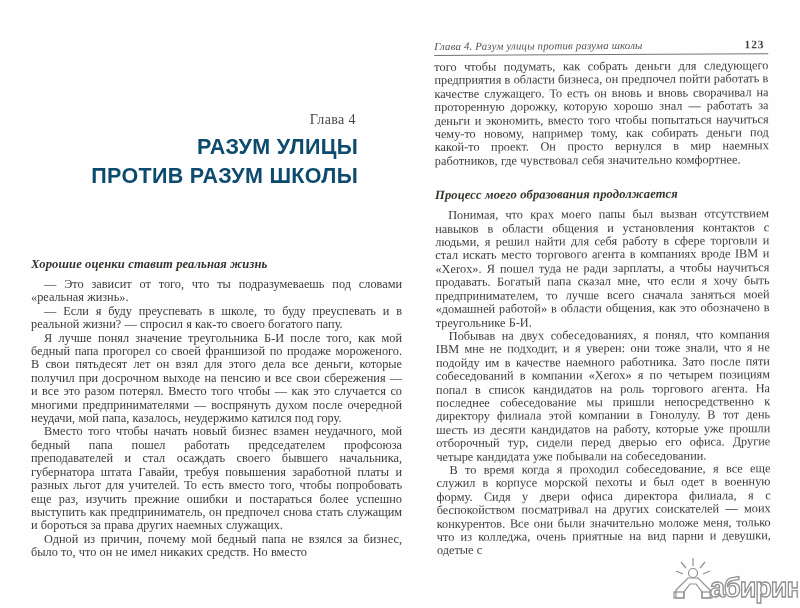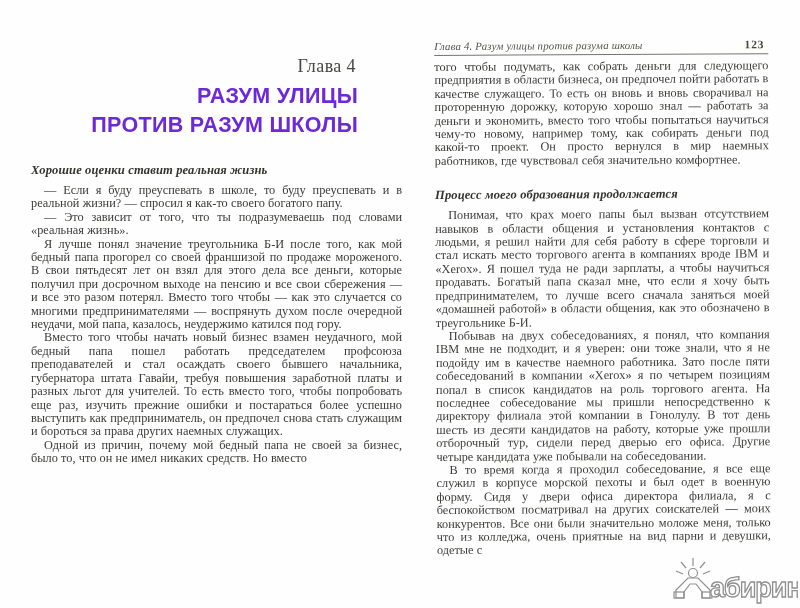--- a/index.html
+++ b/index.html
@@ -15,48 +15,48 @@
     overflow: hidden;
     font-family: "Liberation Serif", serif;
     color: #3b3b38;
   }
   .page { position: absolute; top: 0; }
   .page-left  { left: 31px;  width: 371px; }
   .page-right { left: 434px; width: 334px; transform: rotate(-0.3deg); transform-origin: top left; }
 
   
   .chapter-label {
-    margin-top: 56px;
+    margin-top: 112px;
     text-align: right;
     padding-right: 46px;
-    font-size: 18px;
+    font-size: 14px;
     letter-spacing: 0.4px;
     color: #474743;
   }
   .chapter-title {
     margin: 5px 0 0 0;
     text-align: right;
     padding-right: 44px;
     font-family: "Liberation Sans", sans-serif;
     font-weight: 700;
     font-size: 21.5px;
     line-height: 29px;
-    color: #6d28d9;
+    color: #0c4a6e;
     letter-spacing: 0.3px;
   }
 
   .section-heading {
     margin: 0 0 6px 0;
     font-size: 12.6px;
     font-weight: 700;
     font-style: italic;
     color: #34342f;
     letter-spacing: 0.1px;
   }
-  .page-left .section-heading  { margin-top: 23px; font-style: italic; }
+  .page-left .section-heading  { margin-top: 66px; font-style: italic; }
   .page-right .section-heading { margin-top: 20px; }
 
   .body-text p {
     margin: 0;
     font-size: 12.3px;
     line-height: 13.4px;
     text-align: justify;
     text-indent: 13px;
     hyphens: auto;
     -webkit-hyphens: auto;
@@ -107,25 +107,25 @@
 <div class="scan">
 
   <div class="page page-left">
     <div class="chapter-label">Глава 4</div>
     <h1 class="chapter-title">
       <span>РАЗУМ УЛИЦЫ</span><br>
       <span>ПРОТИВ РАЗУМ ШКОЛЫ</span>
     </h1>
     <h2 class="section-heading">Хорошие оценки ставит реальная жизнь</h2>
     <div class="body-text">
+      <p>— Это зависит от того, что ты подразумеваешь под словами «реальная жизнь».</p>
       <p>— Если я буду преуспевать в школе, то буду преуспевать и в реальной жизни? — спросил я как-то своего богатого папу.</p>
-      <p>— Это зависит от того, что ты подразумеваешь под словами «реальная жизнь».</p>
       <p>Я лучше понял значение треугольника Б-И после того, как мой бедный папа прогорел со своей франшизой по продаже мороженого. В свои пятьдесят лет он взял для этого дела все деньги, которые получил при досрочном выходе на пенсию и все свои сбережения — и все это разом потерял. Вместо того чтобы — как это случается со многими предпринимателями — воспрянуть духом после очередной неудачи, мой папа, казалось, неудержимо катился под гору.</p>
       <p>Вместо того чтобы начать новый бизнес взамен неудачного, мой бедный папа пошел работать председателем профсоюза преподавателей и стал осаждать своего бывшего начальника, губернатора штата Гавайи, требуя повышения заработной платы и разных льгот для учителей. То есть вместо того, чтобы попробовать еще раз, изучить прежние ошибки и постараться более успешно выступить как предприниматель, он предпочел снова стать служащим и бороться за права других наемных служащих.</p>
-      <p>Одной из причин, почему мой бедный папа не своей за бизнес, было то, что он не имел никаких средств. Но вместо</p>
+      <p>Одной из причин, почему мой бедный папа не взялся за бизнес, было то, что он не имел никаких средств. Но вместо</p>
     </div>
   </div>
 
   <div class="page page-right">
     <div class="running-header">
       <span class="rh-title">Глава 4. Разум улицы против разума школы</span>
       <span class="rh-num">123</span>
     </div>
     <div class="body-text top">
       <p class="continuation">того чтобы подумать, как собрать деньги для следующего предприятия в области бизнеса, он предпочел пойти работать в качестве служащего. То есть он вновь и вновь сворачивал на проторенную дорожку, которую хорошо знал — работать за деньги и экономить, вместо того чтобы попытаться научиться чему-то новому, например тому, как собирать деньги под какой-то проект. Он просто вернулся в мир наемных работников, где чувствовал себя значительно комфортнее.</p>

